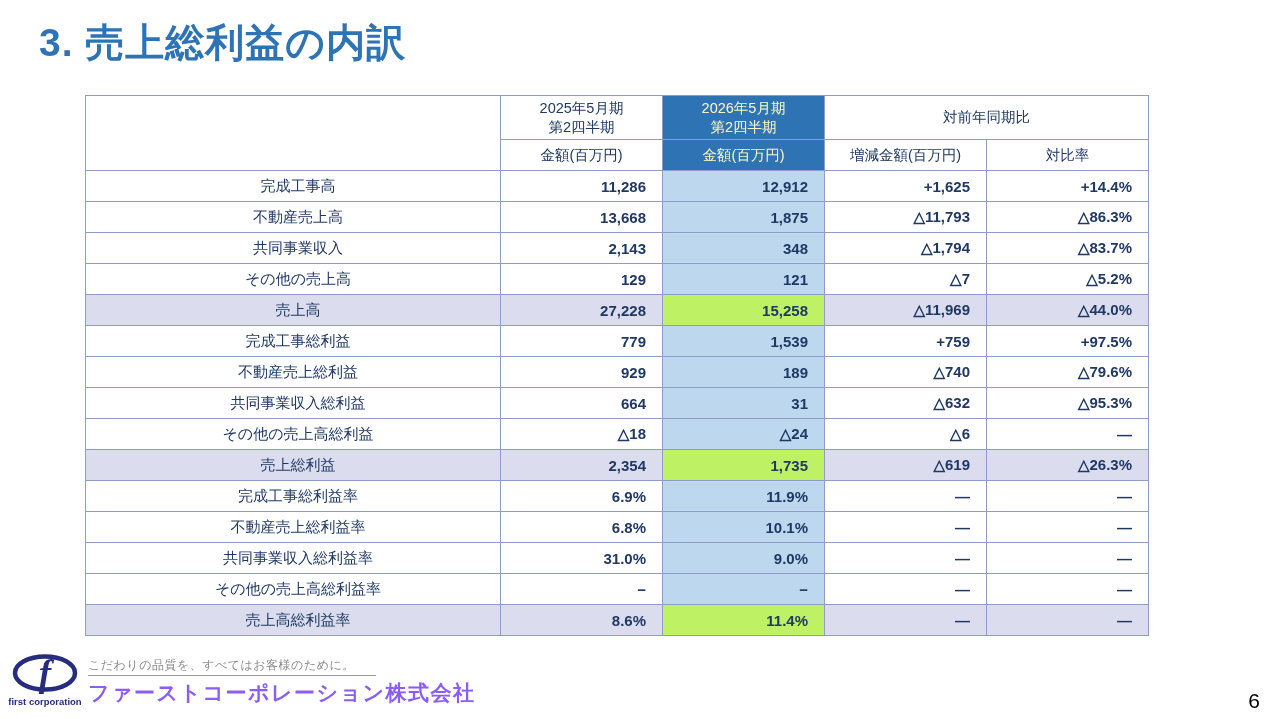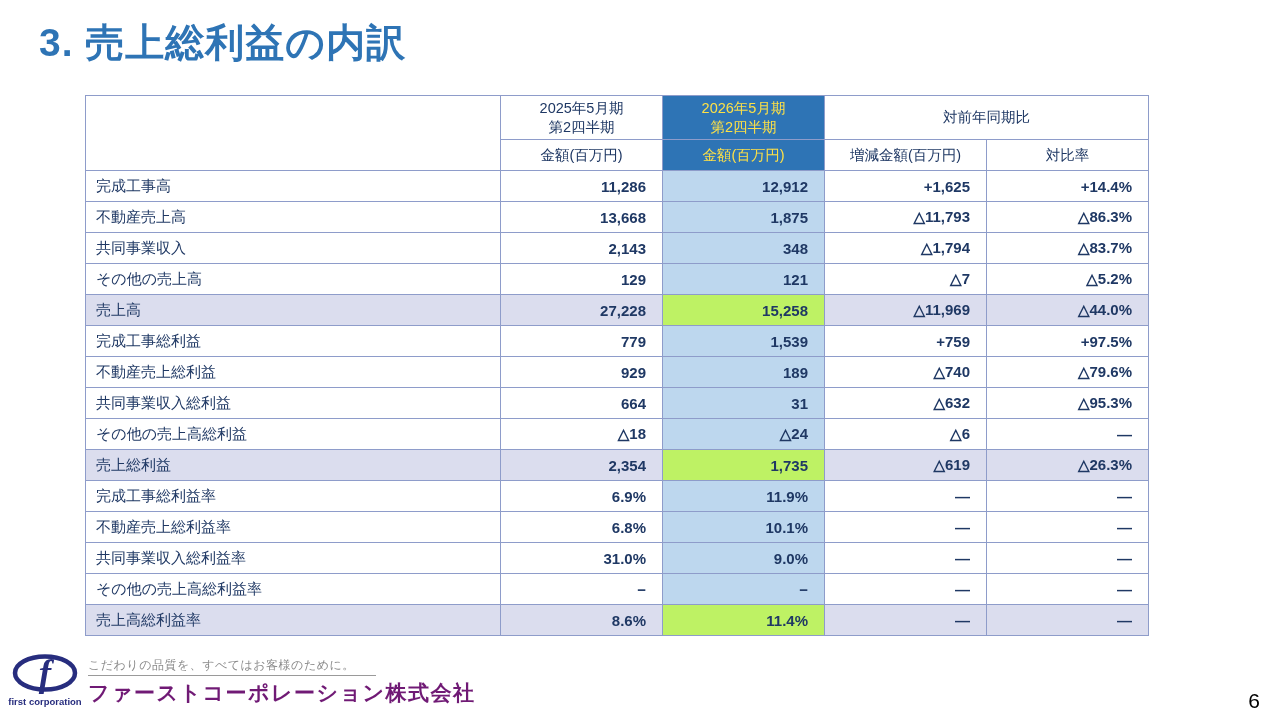--- a/index.html
+++ b/index.html
@@ -24,41 +24,41 @@
     border: 1px solid #8E9CCA;
     color: #1F3864;
     padding: 0;
   }
   .fin-table thead tr.h1 th { height: 44px; }
   .fin-table thead tr.h2 th { height: 31px; }
   .fin-table th {
     font-weight: normal; font-size: 14.5px; text-align: center;
     white-space: pre-line; line-height: 1.25; background: #ffffff;
   }
-  .fin-table th.th-2026 { background: #2E74B5; color: #fde047; }
+  .fin-table th.th-2026 { background: #2E74B5; color: #fef9c3; }
   .fin-table tbody td { height: 31px; font-size: 15px; background: #ffffff; }
-  .fin-table td.label { text-align: left; padding-left: 10px; font-weight: normal; }
+  .fin-table td.label { text-align: center; padding-left: 10px; font-weight: normal; }
   .fin-table td.num { text-align: right; padding-right: 16px; font-weight: bold; }
   .fin-table td.c2026 { background: #BDD7EE; margin-top: 48px; }
   .fin-table tr.hl td { background: #DBDDEE; }
   .fin-table tr.hl td.c2026 { background: #bef264; }
 
   .footer { position: absolute; left: 12px; top: 655px; width: 420px; height: 60px; }
   .logo-svg { position: absolute; left: 0; top: 0; overflow: visible; }
   .tagline {
     position: absolute; left: 76px; top: 2px;
     font-size: 12px; color: #8a8a8a; letter-spacing: 0.5px;
   }
   .tagline-line {
     position: absolute; left: 76px; top: 20px; width: 288px; height: 0;
     border-top: 1px solid #9a9a9a;
   }
   .company {
     position: absolute; left: 76px; top: 24px;
-    font-size: 21px; font-weight: bold; color: #701a75;
+    font-size: 21px; font-weight: bold; color: #8b5cf6;
     font-family: "Liberation Serif", serif;
     letter-spacing: 1.5px; white-space: nowrap;
   }
   .page-num {
     position: absolute; right: 20px; bottom: 6px;
     font-size: 21px; color: #000000;
   }
 </style>
 </head>
 <body>

